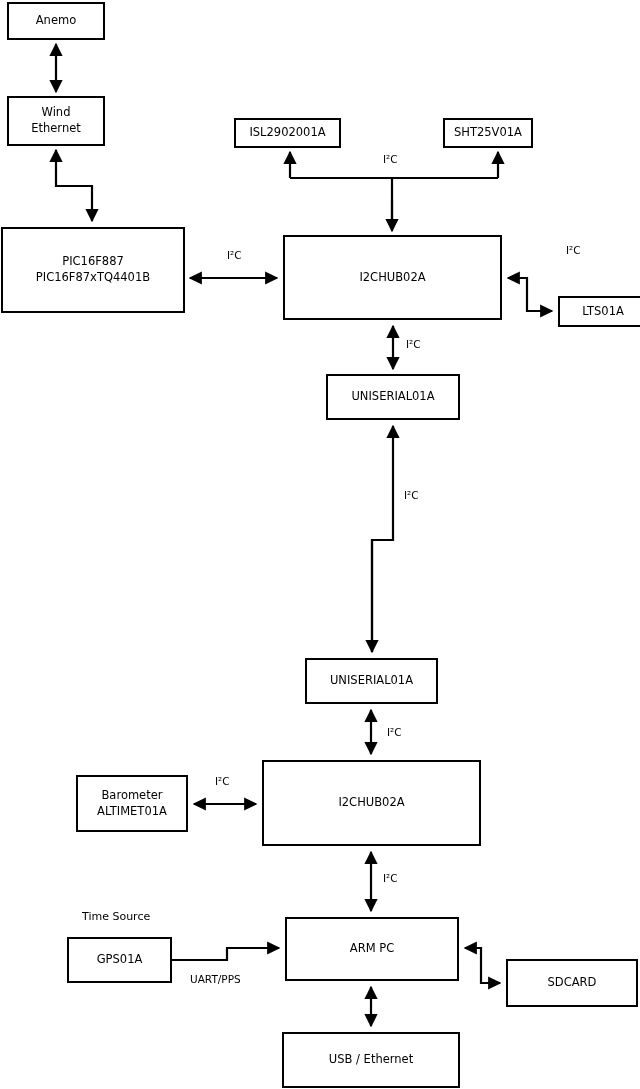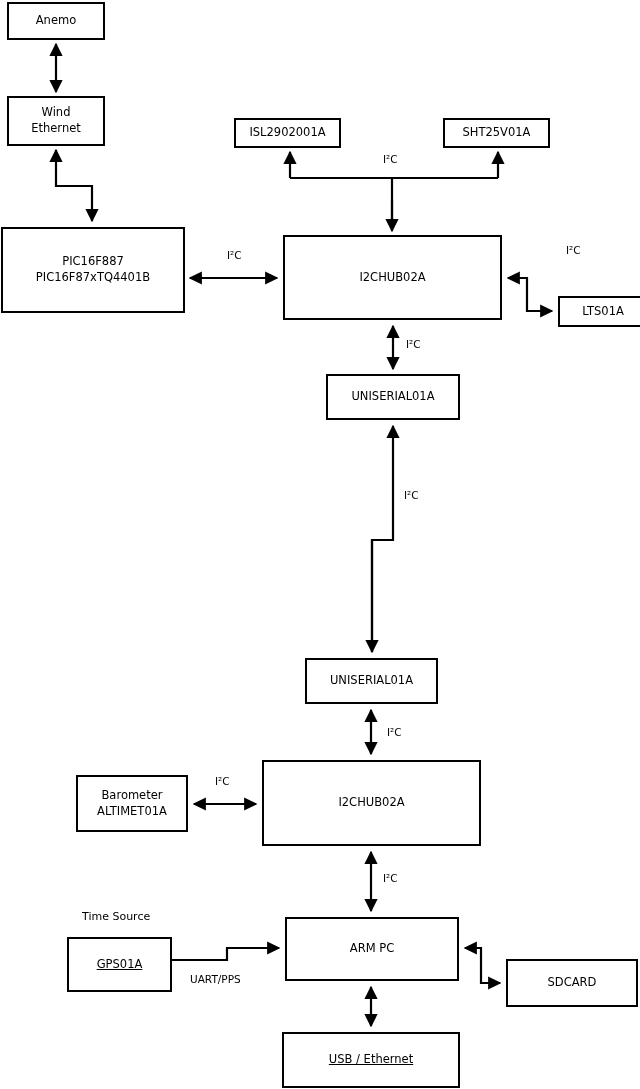--- a/index.html
+++ b/index.html
@@ -114,21 +114,21 @@
     <span class="nlabel">Wind
 Ethernet</span>
   </div>
   <div class="node" id="node-pic" style="left: 1px; top: 227px; width: 184px; height: 86px;">
     <span class="nlabel">PIC16F887
 PIC16F87xTQ4401B</span>
   </div>
   <div class="node" id="node-isl" style="left: 234px; top: 118px; width: 107px; height: 30px;">
     <span class="nlabel">ISL2902001A</span>
   </div>
-  <div class="node" id="node-sht" style="left: 443px; top: 118px; width: 107px; height: 30px; justify-content: center;">
+  <div class="node" id="node-sht" style="left: 443px; top: 118px; width: 90px; height: 30px; justify-content: center;">
     <span class="nlabel">SHT25V01A</span>
   </div>
   <div class="node" id="node-hub_top" style="left: 283px; top: 235px; width: 219px; height: 85px;">
     <span class="nlabel">I2CHUB02A</span>
   </div>
   <div class="node" id="node-lts" style="left: 558px; top: 296px; width: 90px; height: 31px;">
     <span class="nlabel">LTS01A</span>
   </div>
   <div class="node" id="node-uniserial_1" style="left: 326px; top: 374px; width: 134px; height: 46px;">
     <span class="nlabel">UNISERIAL01A</span>
@@ -136,30 +136,30 @@
   <div class="node" id="node-uniserial_2" style="left: 305px; top: 658px; width: 133px; height: 46px;">
     <span class="nlabel">UNISERIAL01A</span>
   </div>
   <div class="node" id="node-barometer" style="left: 76px; top: 775px; width: 112px; height: 57px;">
     <span class="nlabel">Barometer
 ALTIMET01A</span>
   </div>
   <div class="node" id="node-hub_bottom" style="left: 262px; top: 760px; width: 219px; height: 86px;">
     <span class="nlabel">I2CHUB02A</span>
   </div>
-  <div class="node" id="node-gps" style="left: 67px; top: 937px; width: 105px; height: 55px; text-decoration: underline;">
+  <div class="node" id="node-gps" style="left: 67px; top: 937px; width: 105px; height: 46px;">
     <span class="nlabel">GPS01A</span>
   </div>
   <div class="node" id="node-arm_pc" style="left: 285px; top: 917px; width: 174px; height: 64px;">
     <span class="nlabel">ARM PC</span>
   </div>
   <div class="node" id="node-sdcard" style="left: 506px; top: 959px; width: 132px; height: 48px;">
     <span class="nlabel">SDCARD</span>
   </div>
-  <div class="node" id="node-usb_eth" style="left: 282px; top: 1032px; width: 178px; height: 56px; text-decoration: underline;">
+  <div class="node" id="node-usb_eth" style="left: 282px; top: 1032px; width: 178px; height: 56px;">
     <span class="nlabel">USB / Ethernet</span>
   </div>
 
   <span class="edge-label" id="el-0" style="left: 227px; top: 249px;">I²C</span>
   <span class="edge-label" id="el-1" style="left: 383px; top: 153px;">I²C</span>
   <span class="edge-label" id="el-2" style="left: 566px; top: 244px;">I²C</span>
   <span class="edge-label" id="el-3" style="left: 406px; top: 338px;">I²C</span>
   <span class="edge-label" id="el-4" style="left: 404px; top: 489px;">I²C</span>
   <span class="edge-label" id="el-5" style="left: 387px; top: 726px;">I²C</span>
   <span class="edge-label" id="el-6" style="left: 215px; top: 775px;">I²C</span>

